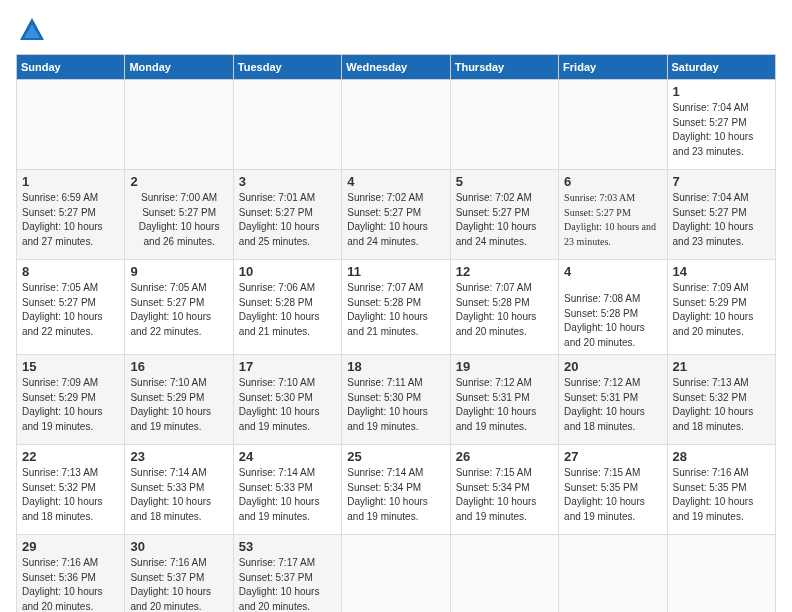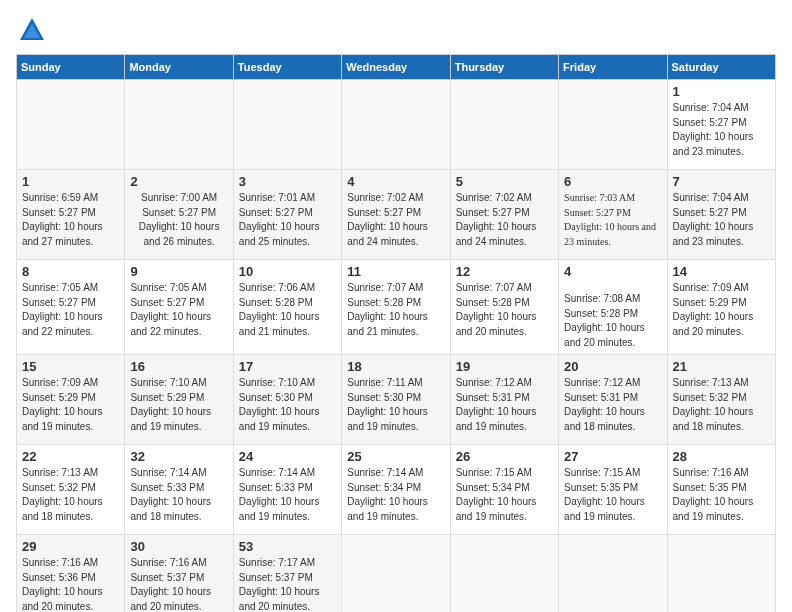--- a/index.html
+++ b/index.html
@@ -267,21 +267,21 @@
         </td>
       </tr>
       <tr>
         <td>
           <span class="day-number">22</span>
           <div class="day-info" style="white-space: pre-line;">Sunrise: 7:13 AM
 Sunset: 5:32 PM
 Daylight: 10 hours and 18 minutes.</div>
         </td>
         <td>
-          <span class="day-number">32</span>
+          <span class="day-number">23</span>
           <div class="day-info" style="white-space: pre-line;">Sunrise: 7:14 AM
 Sunset: 5:33 PM
 Daylight: 10 hours and 18 minutes.</div>
         </td>
         <td>
           <span class="day-number">24</span>
           <div class="day-info" style="white-space: pre-line;">Sunrise: 7:14 AM
 Sunset: 5:33 PM
 Daylight: 10 hours and 19 minutes.</div>
         </td>

